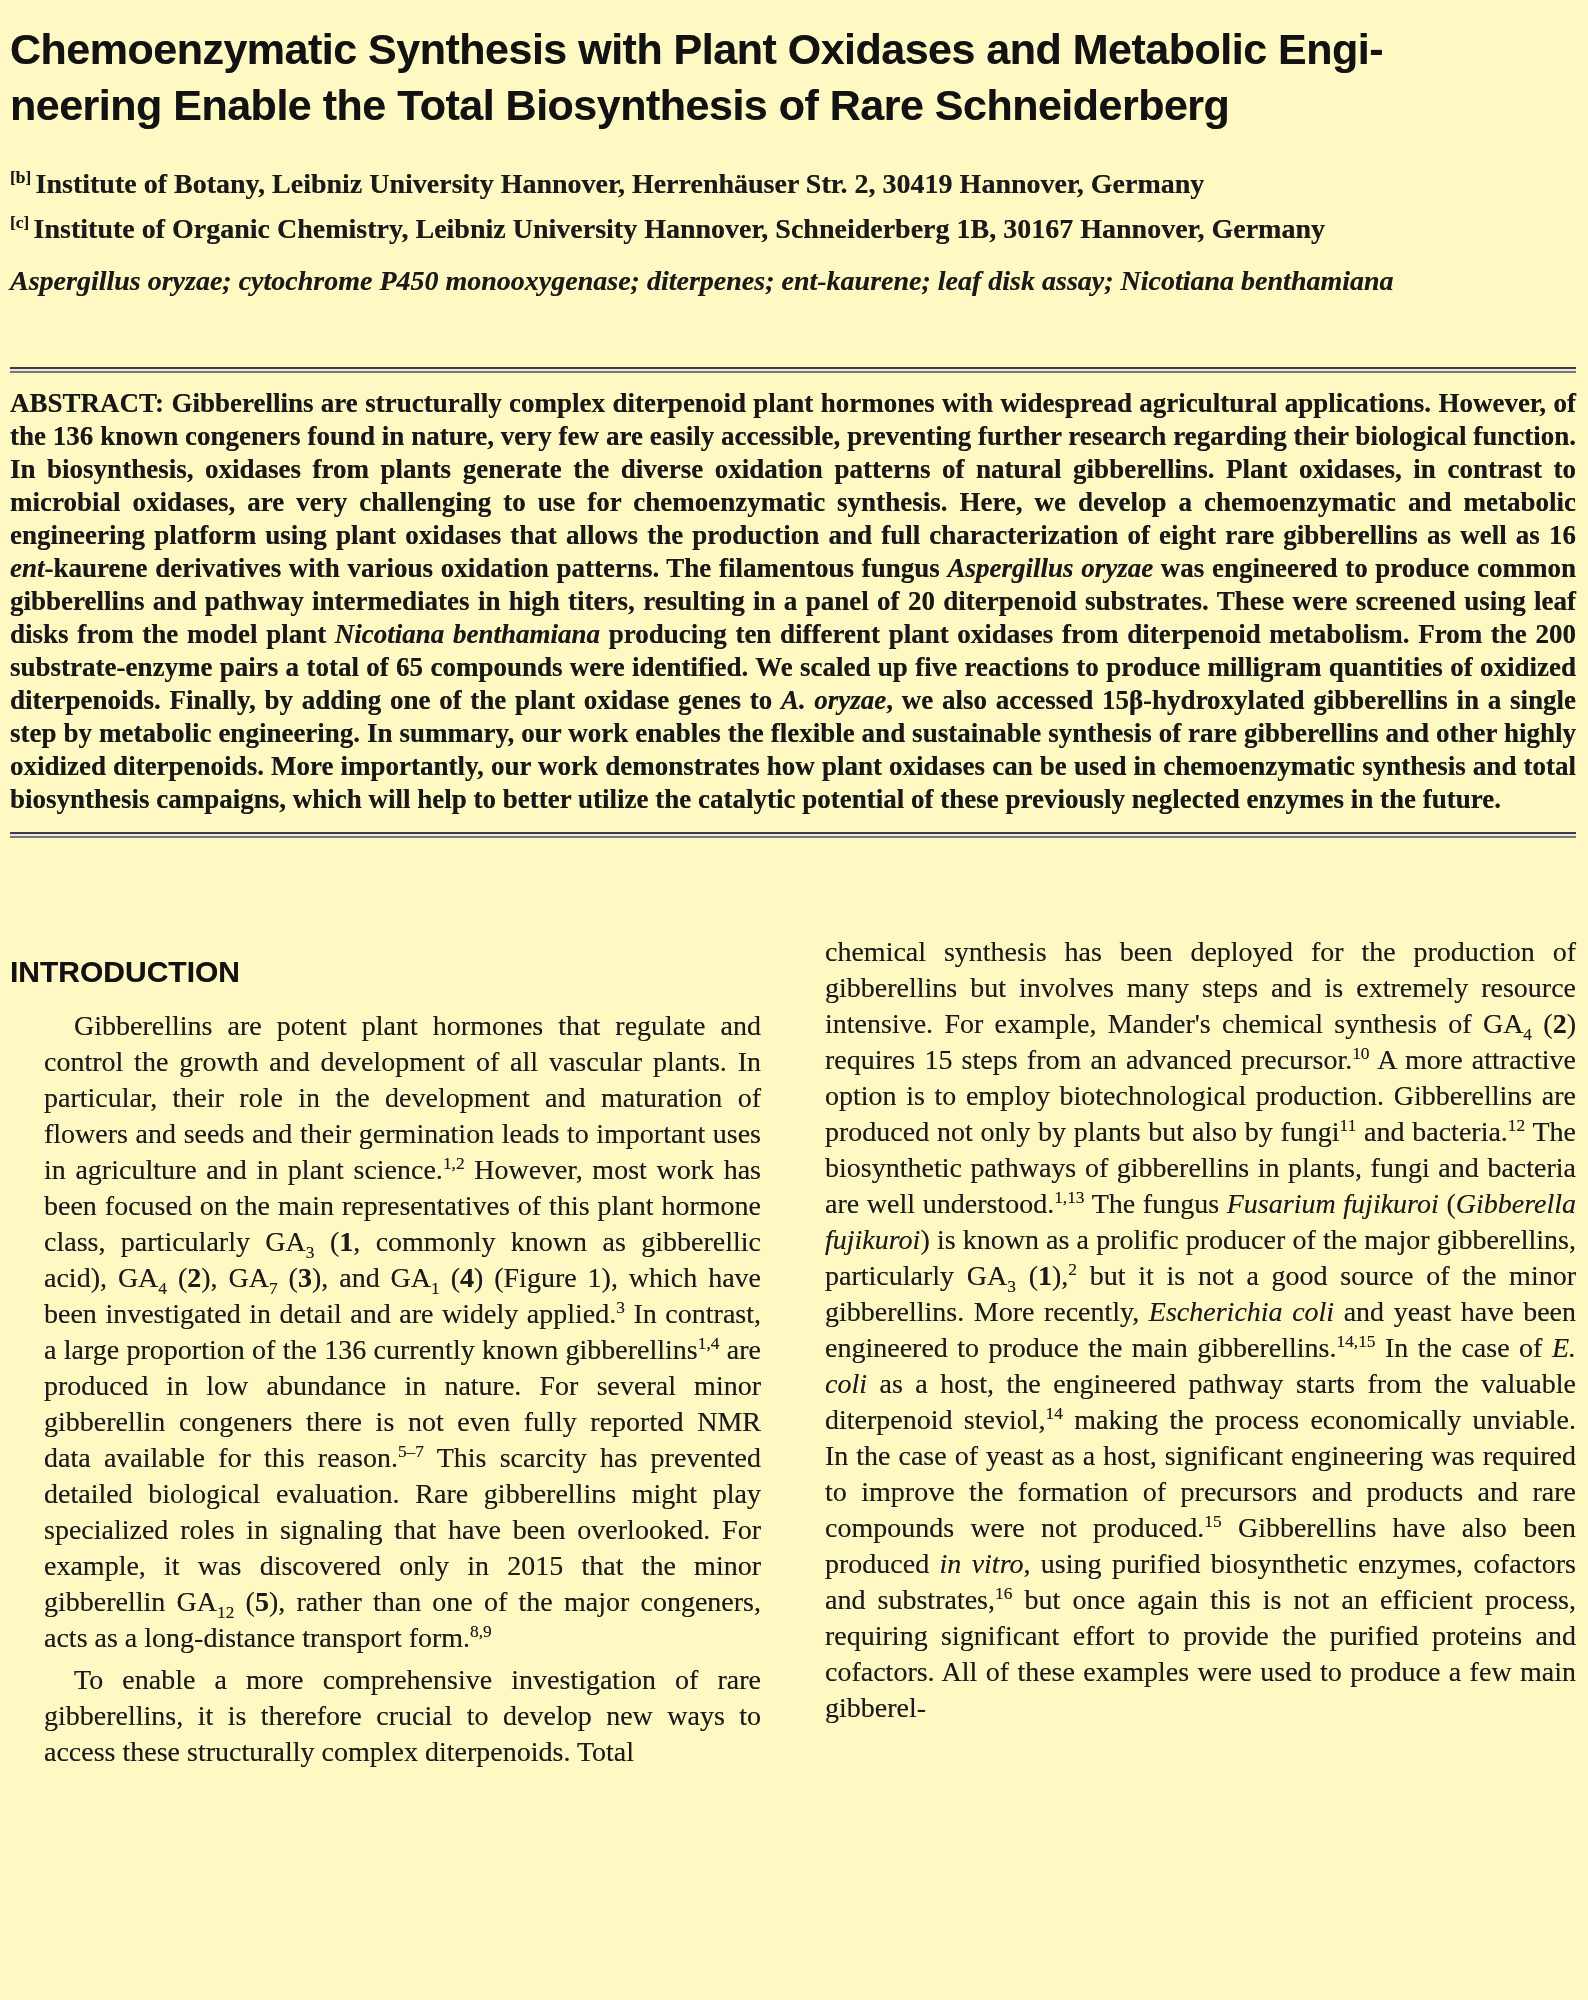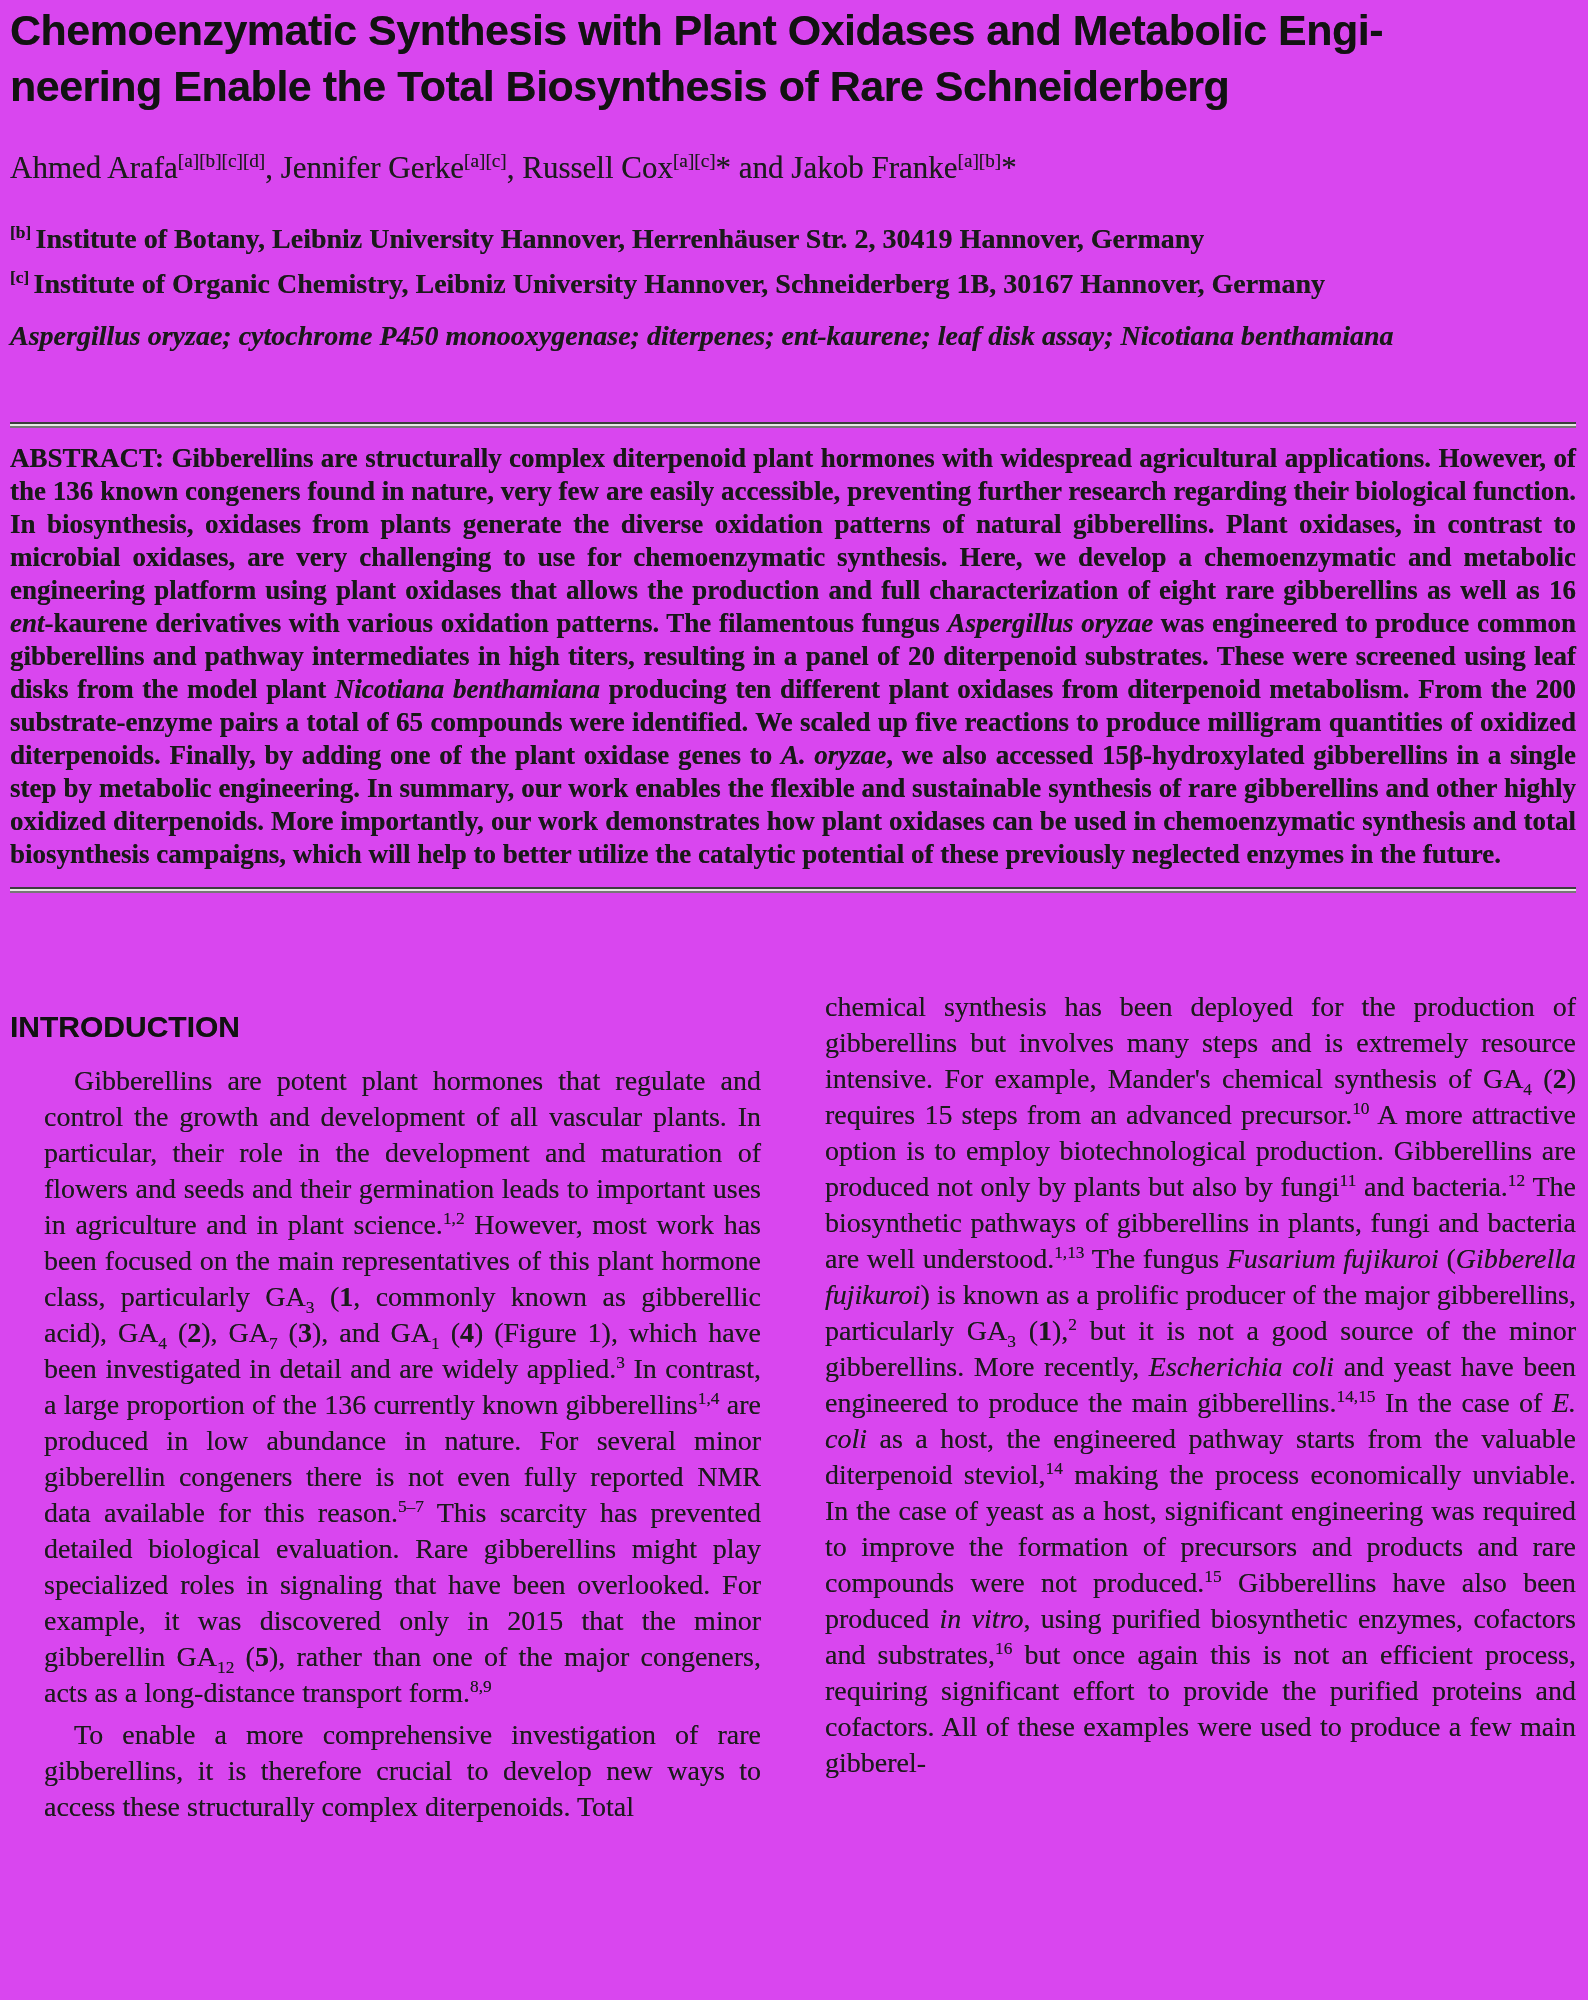--- a/index.html
+++ b/index.html
@@ -1,22 +1,22 @@
 <!DOCTYPE html>
 <html><head>
 <meta charset="utf-8">
 <style>
   html, body { margin: 0; padding: 0; background: #ffffff; }
   .page {
     position: relative;
     width: 1588px;
     height: 2000px;
     box-sizing: border-box;
-    padding: 0 12px 0 10px;
-    background: #d946ef;
+    padding: 19px 12px 0 10px;
+    background: #fef9c3;
     color: #161616;
     overflow: hidden;
     font-family: "Liberation Serif", serif;
     text-shadow: 0 0 0.6px rgba(20,20,20,0.55);
   }
   .title {
     margin: 2px 0 0 0;
     font-family: "Liberation Sans", sans-serif;
     font-weight: 700;
     font-size: 43px;
@@ -94,21 +94,20 @@
   .sup { font-size: 62%; vertical-align: super; line-height: 0; }
   .sub { font-size: 62%; vertical-align: sub; line-height: 0; }
 </style>
 </head>
 <body>
 
 <div class="page">
 
   <h1 class="title"><span>Chemoenzymatic Synthesis with Plant Oxidases and Metabolic Engi-</span><br><span>neering Enable the Total Biosynthesis of Rare Schneiderberg</span></h1>
 
-  <p class="authors">Ahmed Arafa<span class="sup">[a][b][c][d]</span>, Jennifer Gerke<span class="sup">[a][c]</span>, Russell Cox<span class="sup">[a][c]</span>* and Jakob Franke<span class="sup">[a][b]</span>*</p>
 
   <div class="affiliations">
     <p class="affiliation"><span class="sup">[b] </span>Institute of Botany, Leibniz University Hannover, Herrenhäuser Str. 2, 30419 Hannover, Germany</p>
     <p class="affiliation"><span class="sup">[c] </span>Institute of Organic Chemistry, Leibniz University Hannover, Schneiderberg 1B, 30167 Hannover, Germany</p>
   </div>
 
   <p class="keywords">Aspergillus oryzae; cytochrome P450 monooxygenase; diterpenes; ent-kaurene; leaf disk assay; Nicotiana benthamiana</p>
 
   <hr class="rule rule-top">
 

